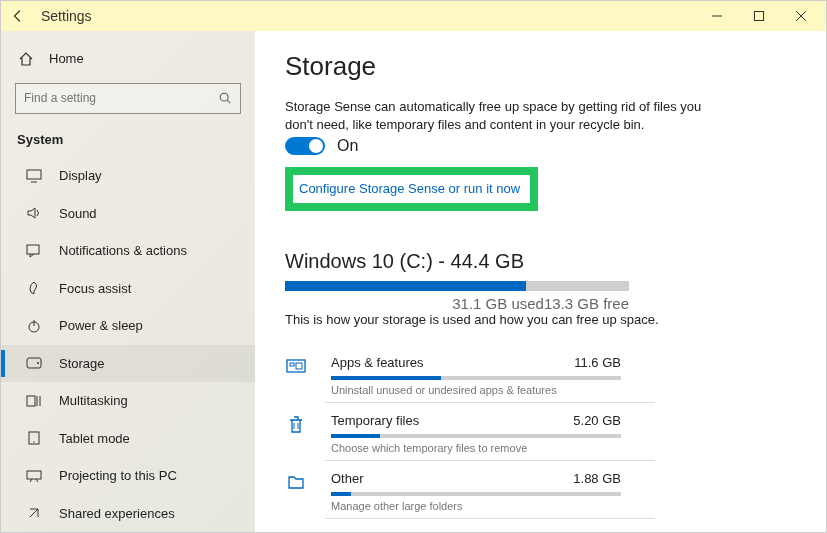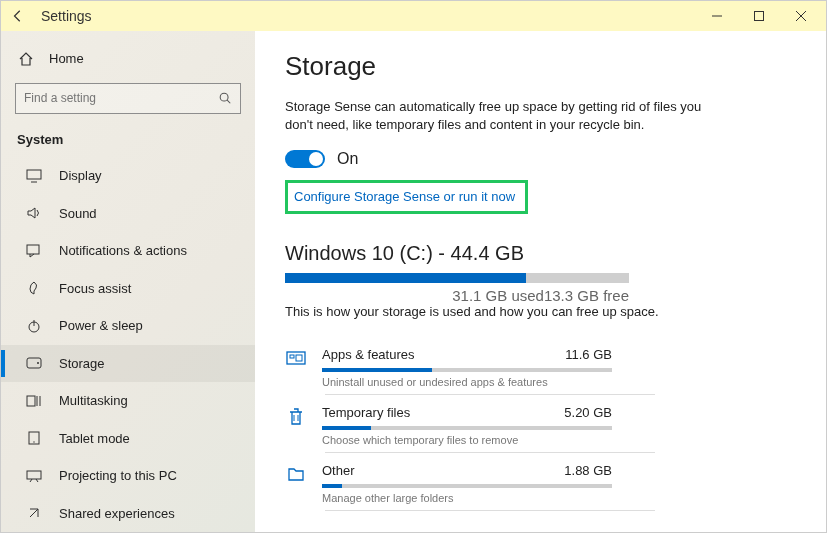--- a/index.html
+++ b/index.html
@@ -16,33 +16,33 @@
   .side-row .icon { width:18px; display:flex; justify-content:center;}
   .search-box { margin:6px 14px 14px 14px; height:32px; border:1px solid #8d8d8d; display:flex; align-items:center; justify-content:space-between; padding:0 8px; background:rgba(255,255,255,0.25);}
   .search-box input { border:none; background:transparent; outline:none; font-size:12px; width:180px; color:#555;}
   .section-label { font-weight:600; font-size:13px; padding:4px 16px 10px 16px;}
   .nav-item { height:38px; display:flex; align-items:center; gap:16px; padding-left:24px; font-size:13px; color:#222; cursor:default;}
   .nav-item .icon { width:18px; display:flex; justify-content:center; color:#333;}
   .nav-item.selected { background:rgba(0,0,0,0.05); position:relative;}
   .nav-item.selected::before { content:""; position:absolute; left:0; top:5px; bottom:5px; width:4px; background:#0078d4;}
   .content { flex:1; overflow-y:auto; padding:18px 50px 20px 30px; color:#222;}
   h1.page-title { font-weight:400; font-size:26px; margin-bottom:16px; margin-top:2px;}
-  .desc { font-size:13px; max-width:420px; line-height:1.4; margin-bottom:16px;}
+  .desc { font-size:13px; max-width:420px; line-height:1.4; margin-bottom:3px;}
   .toggle-row { display:flex; align-items:center; gap:12px; margin-bottom:12px;}
   .toggle { width:40px; height:18px; border-radius:10px; background:#0078d4; position:relative;}
   .toggle::after { content:""; position:absolute; right:2px; top:2px; width:14px; height:14px; background:#fff; border-radius:50%;}
   .toggle-label { font-size:16px;}
   .link { color:#0067c0; font-size:13px; cursor:default;}
-  .highlight-box { display:inline-block; border:3px solid #22c55e; padding:4px 10px 6px 6px; margin-bottom:28px;}
+  .highlight-box { display:inline-block; border:8px solid #22c55e; padding:4px 10px 6px 6px; margin-bottom:39px;}
   h2.drive-title { font-weight:400; font-size:20px; margin-bottom:8px;}
   .bar-outer { width:344px; height:10px; background:#cfcfcf; position:relative; margin-bottom:4px;}
   .bar-inner { position:absolute; left:0; top:0; bottom:0; background:#0067c0;}
   .bar-labels { width:344px; display:flex; justify-content:flex-end; font-size:15px; color:#666; margin-bottom:0;}
   .how-line { font-size:13px; margin-bottom:18px;}
-  .cat-row { display:flex; align-items:flex-start; gap:15px; padding:10px 0 6px 0; }
+  .cat-row { display:flex; align-items:flex-start; gap:24px; padding:10px 0 6px 0; }
   .cat-icon { width:22px; color:#0067c0; padding-top:2px; display:flex; justify-content:center;}
   .cat-body { flex:1;}
   .cat-top { display:flex; justify-content:space-between; width:290px; font-size:13px;}
   .cat-bar { width:290px; height:4px; background:#cfcfcf; margin:6px 0 4px 0; position:relative;}
   .cat-bar .fill { position:absolute; left:0; top:0; bottom:0; background:#0067c0;}
   .cat-sub { font-size:11px; color:#777;}
   .divider { width:330px; height:1px; background:#ddd; margin-left:40px;}
   .more-link { margin:16px 0 24px 0;}
   svg { display:block; }
 </style>

